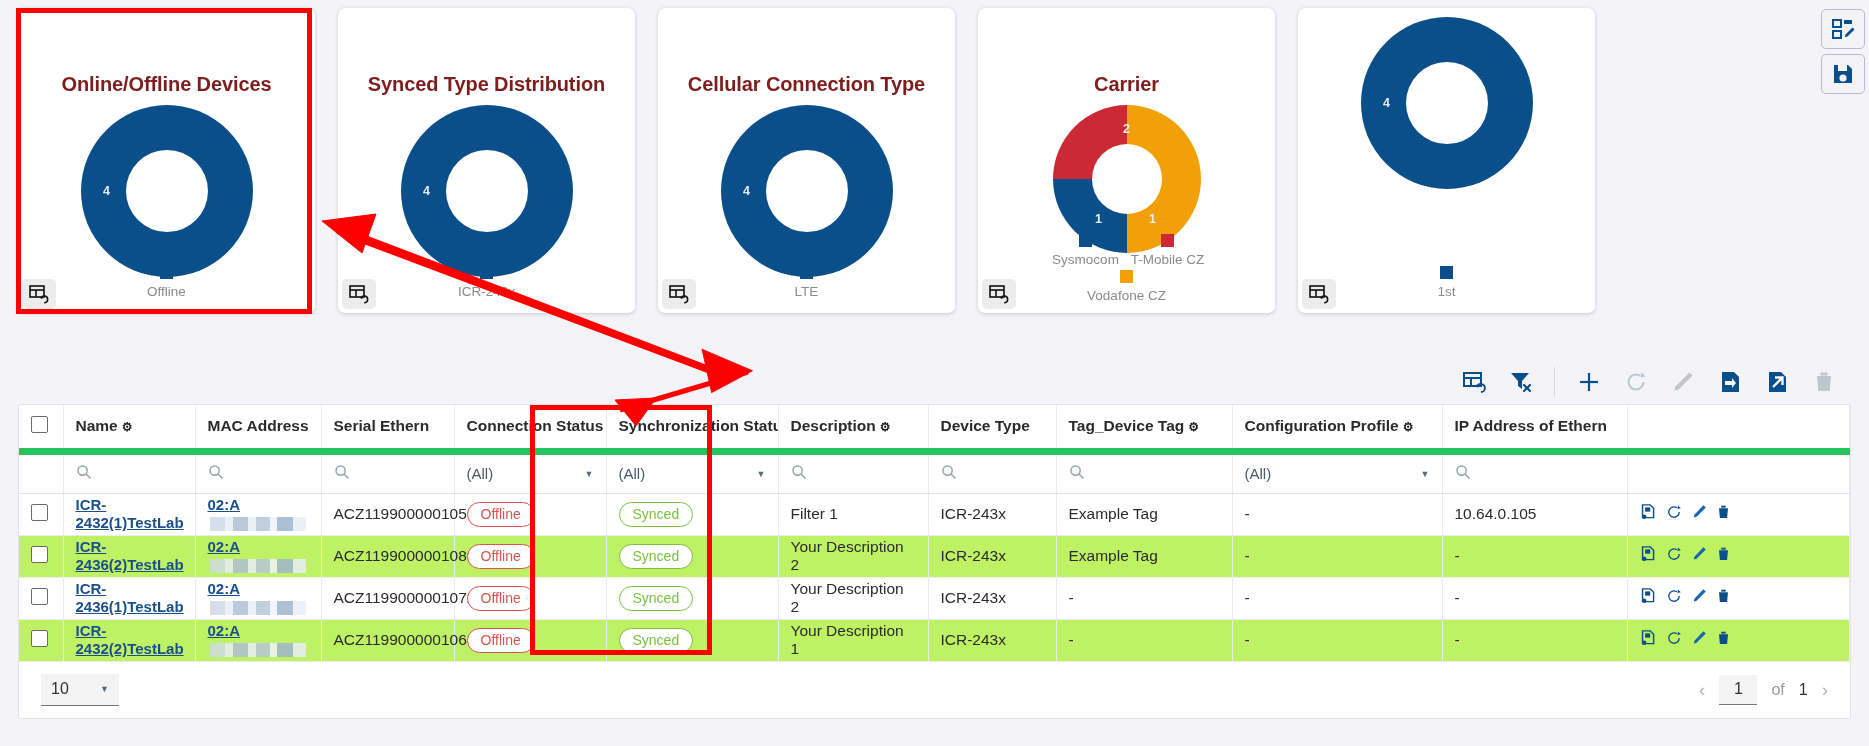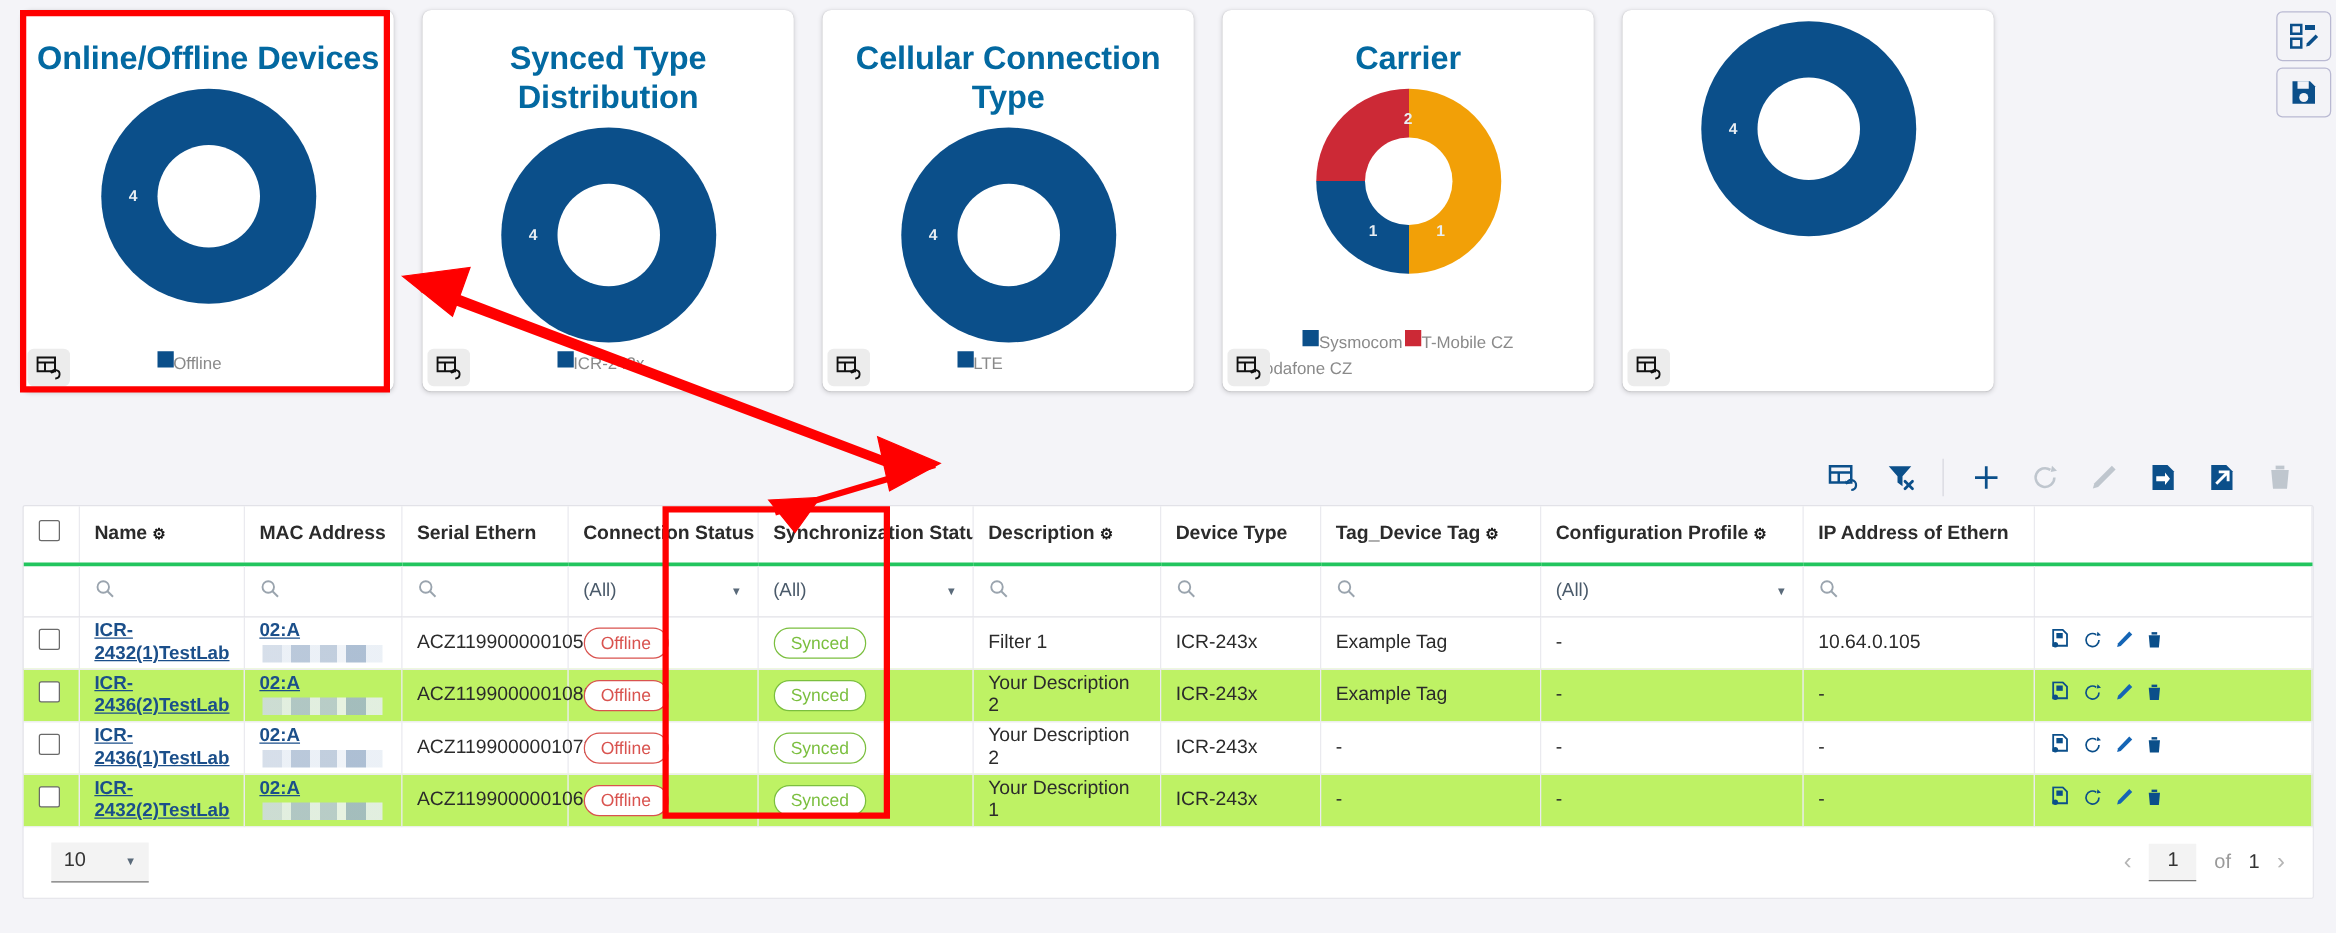--- a/index.html
+++ b/index.html
@@ -19,25 +19,26 @@
   }
   .card {
     position: relative;
     width: 297px; height: 305px;
     background: #ffffff;
     border-radius: 7px;
     box-shadow: 0 1px 4px rgba(0,0,0,0.16), 0 0 1px rgba(0,0,0,0.10);
   }
   .card-title {
     text-align: center;
-    font-size: 26px;
+    font-size: 20px;
     font-weight: bold;
-    color: #0369a1;
+    color: #7f1d1d;
     padding-top: 23px;
     letter-spacing: -0.1px;
+    margin-top: 42px;
   }
   .chart-area {
     position: relative;
     height: 182px;
     display: flex; align-items: center; justify-content: center;
     margin-top: 4px;
   }
   .donut { position: relative; width: 172px; height: 172px; border-radius: 50%; }
   .donut .hole {
     position: absolute; left: 50%; top: 50%;
@@ -50,21 +51,21 @@
     transform: translate(-50%,-50%);
   }
   .legend {
     position: absolute; left: 0; right: 0; bottom: 14px;
     display: flex; flex-wrap: wrap; justify-content: center;
     align-items: flex-start;
     row-gap: 3px;
   }
   .legend.multi { padding: 0 12px; bottom: 10px; }
   .legend-item {
-    display: flex; flex-direction: row; align-items: center;
+    display: flex; flex-direction: column; align-items: center;
     min-width: 82px;
     text-align: center;
   }
   .legend-swatch { width: 13px; height: 13px; margin-bottom: 5px; }
   .legend-text { font-size: 13.5px; color: #8a8a8a; white-space: nowrap; }
 
   .card-corner-btn {
     position: absolute; left: 4px; bottom: 4px;
     width: 34px; height: 30px;
     background: #ececec;
@@ -110,21 +111,21 @@
     border-right: 1px solid #eaeaef;
     text-align: left;
     font-size: 15.5px;
     color: #2b2b2b;
     vertical-align: middle;
   }
   thead th {
     height: 46px;
     font-weight: bold;
     padding: 0 12px;
-    border-bottom: 3px solid #22c55e;
+    border-bottom: 7px solid #22c55e;
     white-space: nowrap;
     overflow: hidden;
   }
   thead th .gear { font-size: 12px; margin-left: 4px; color: #1a1a1a; }
   tr.filter-row td {
     height: 42px;
     padding: 0 12px;
     border-bottom: 1px solid #e2e2e8;
     color: #4a5a6a;
     font-size: 15px;
@@ -303,20 +304,26 @@
           <path d="M11.5 12.2 l0.6 2.6 l2.5 -0.8 z" fill="#111"></path>
         </svg>
       </div>
     </div>
 
     <div class="card">
       <div class="chart-area">
         <div class="donut" style="background:#0b4f8a;">
           <div class="hole"></div>
           <div class="seg-label" style="left:26px;top:86px;">4</div>
+        </div>
+      </div>
+      <div class="legend">
+        <div class="legend-item">
+          <span class="legend-swatch" style="background:#0b4f8a;"></span>
+          <span class="legend-text">1st</span>
         </div>
       </div>
       <div class="card-corner-btn">
         <svg width="20" height="20" viewBox="0 0 20 20">
           <rect x="1" y="2" width="14" height="11" fill="none" stroke="#111" stroke-width="1.6"></rect>
           <line x1="1" y1="6" x2="15" y2="6" stroke="#111" stroke-width="1.6"></line>
           <line x1="7" y1="6" x2="7" y2="13" stroke="#111" stroke-width="1.6"></line>
           <path d="M12 14.5 a3.4 3.4 0 1 1 3.2 4.3" fill="none" stroke="#111" stroke-width="1.5"></path>
           <path d="M11.5 12.2 l0.6 2.6 l2.5 -0.8 z" fill="#111"></path>
         </svg>

